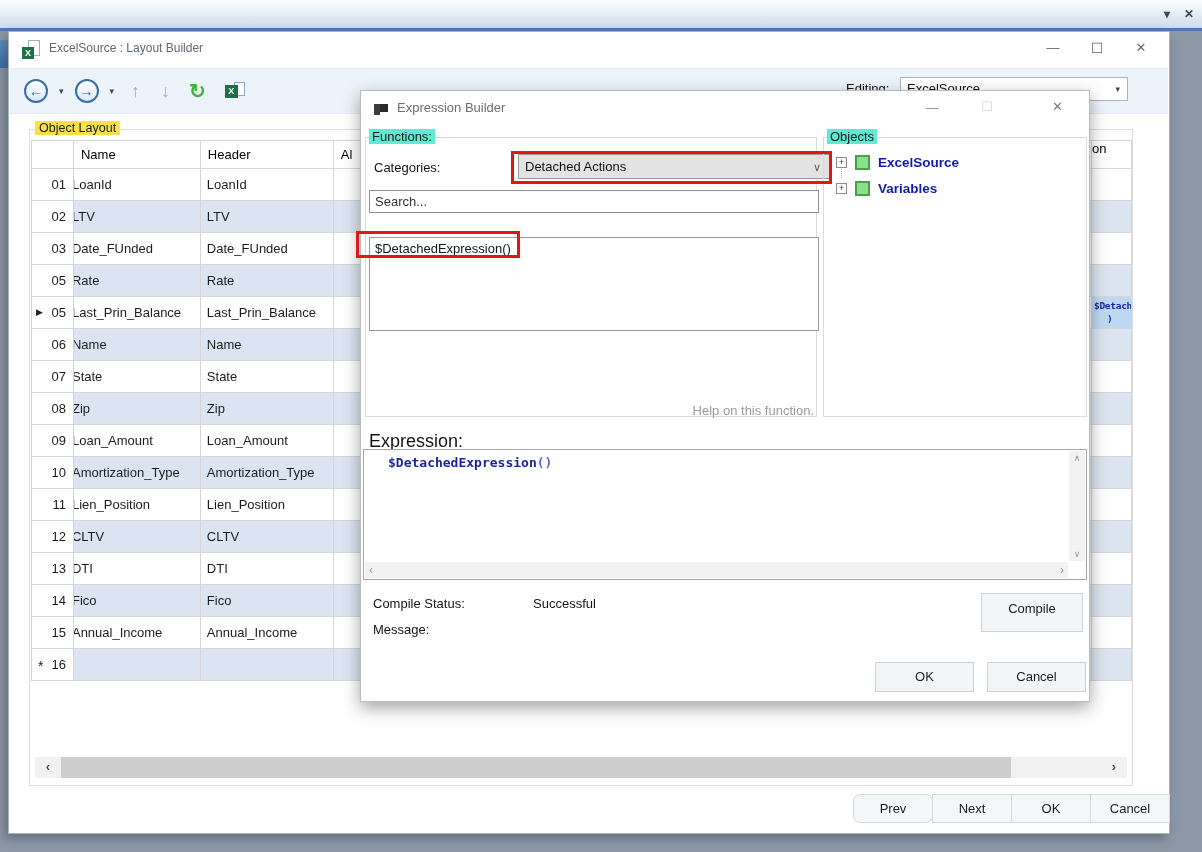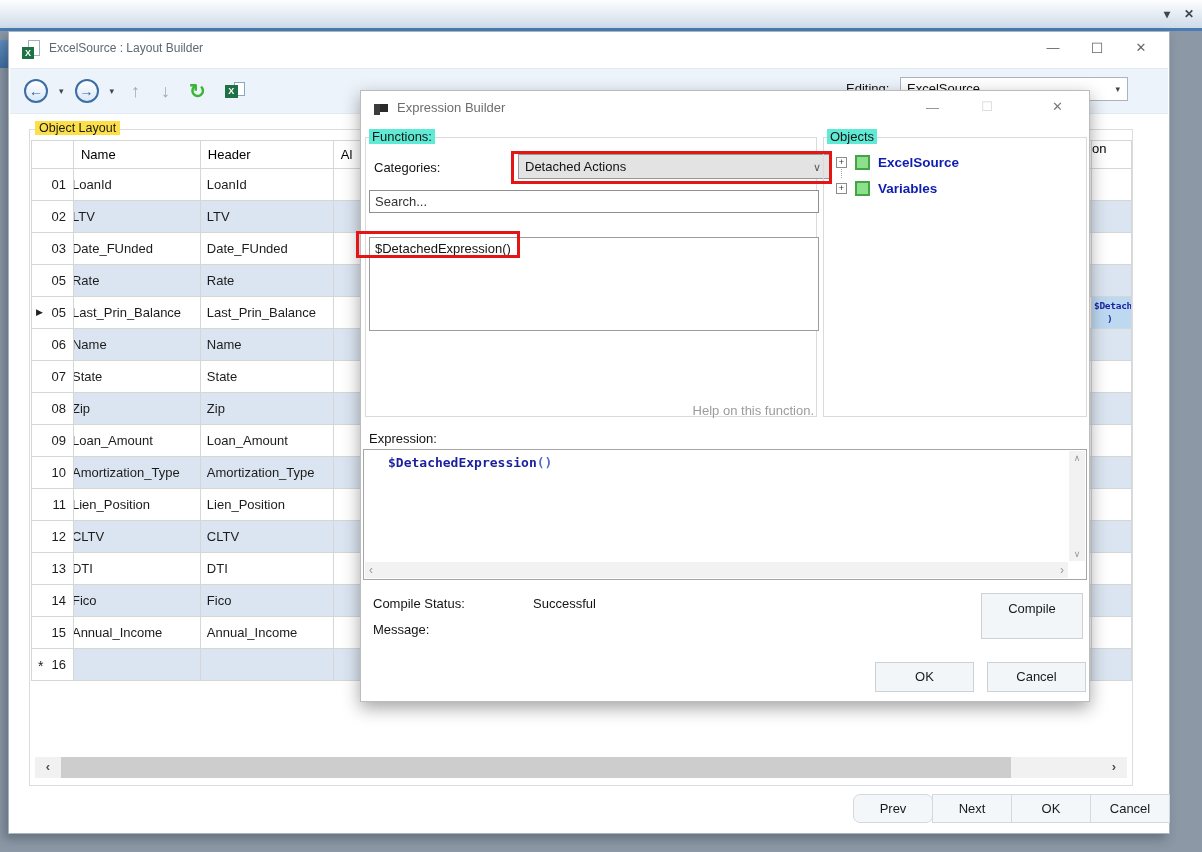--- a/index.html
+++ b/index.html
@@ -143,41 +143,41 @@
 
   .tnode { position:absolute; left:12px; display:flex; align-items:center; height:20px; }
   .tnode.n1 { top:14px; } .tnode.n2 { top:40px; }
   .expander { width:11px; height:11px; border:1px solid #8c8c8c; background:#fff;
     font-size:9px; line-height:9px; text-align:center; color:#333; margin-right:8px; }
   .tconnect { position:absolute; left:17px; top:27px; height:13px; border-left:1px dotted #a8a8a8; }
   .tree-square { width:15px; height:15px; background:#8ce08c; border:2px solid #44a344;
     margin-right:8px; }
   .tnode-label { font-size:13.5px; font-weight:bold; color:#0f1cb0; }
 
-  .expr-label { position:absolute; left:8px; top:340px; font-size:13px; color:#141414; }
+  .expr-label { position:absolute; left:8px; top:340px; font-size:18px; color:#141414; }
   .editor { position:absolute; left:2px; top:358px; width:724px; height:131px;
     border:1px solid #a6a6a6; background:#fff; }
   .code { position:absolute; left:24px; top:5px; font-family:"DejaVu Sans Mono",monospace;
     font-size:13px; font-weight:bold; color:#1a1f9e; }
   .code .paren { color:#5468cc; }
   .vscroll { position:absolute; right:1px; top:1px; width:16px; bottom:18px;
     background:#f2f2f2; }
   .vscroll .up { position:absolute; top:2px; left:0; width:16px; text-align:center;
     color:#999; font-size:9px; }
   .vscroll .down { position:absolute; bottom:2px; left:0; width:16px; text-align:center;
     color:#999; font-size:9px; }
   .ehscroll { position:absolute; left:1px; bottom:1px; right:18px; height:16px;
     background:#f2f2f2; }
   .ehscroll .left { position:absolute; left:4px; top:1px; color:#999; font-size:12px; }
   .ehscroll .rightb { position:absolute; right:4px; top:1px; color:#999; font-size:12px; }
 
   .cs-label { position:absolute; left:12px; top:505px; font-size:13px; color:#141414; }
   .cs-value { position:absolute; left:172px; top:505px; font-size:13px; color:#141414; }
   .msg-label { position:absolute; left:12px; top:531px; font-size:13px; color:#141414; }
-  .dbtn { position:absolute; height:46px; background:#f3f6f9; border:1px solid #cbd1d7;
+  .dbtn { position:absolute; height:39px; background:#f3f6f9; border:1px solid #cbd1d7;
     font-size:13px; color:#1a1a1a; text-align:center; line-height:29px; }
   .btn-compile { left:620px; top:502px; width:102px; }
   .btn-ok { left:514px; top:571px; width:99px; height:30px; line-height:28px; }
   .btn-cancel { left:626px; top:571px; width:99px; height:30px; line-height:28px; }
 
   
   .red-box { position:absolute; border:3px solid #e31515; z-index:40; }
   .red1 { left:511px; top:151px; width:321px; height:33px; }
   .red2 { left:356px; top:231px; width:164px; height:27px; }
 </style>

